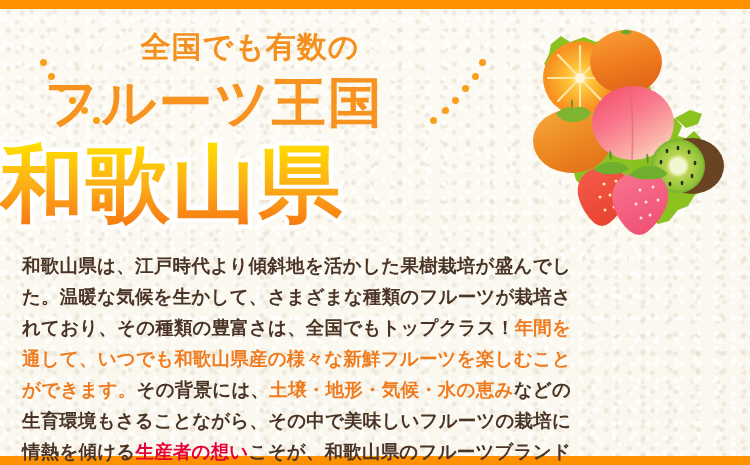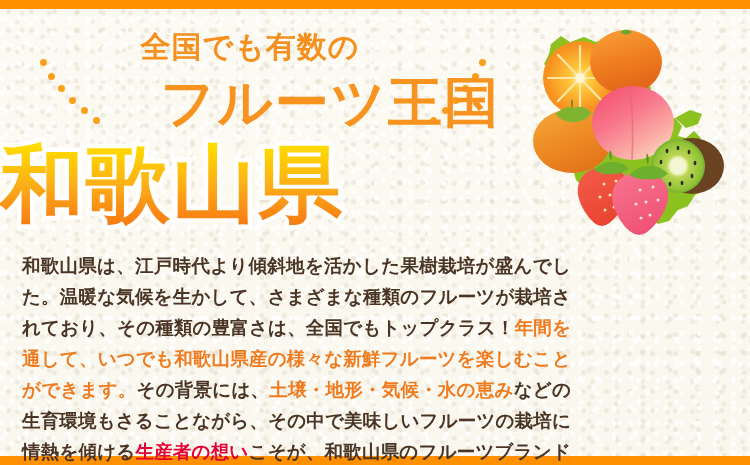--- a/index.html
+++ b/index.html
@@ -61,27 +61,28 @@
     letter-spacing: 1px;
     font-family: "DejaVu Sans", "Liberation Sans", sans-serif;
     white-space: nowrap;
   }
 
   .title-main {
     position: absolute;
     left: 0;
     top: 60px;
     width: 500px;
-    text-align: right;
+    text-align: left;
     font-size: 54px;
     line-height: 58px;
     font-weight: 700;
     letter-spacing: 2px;
     font-family: "DejaVu Sans", "Liberation Sans", sans-serif;
     white-space: nowrap;
+    padding-left: 44px;
   }
 
   .title-pref-wrap {
     position: absolute;
     left: 0;
     top: 122px;
     width: 500px;
     text-align: left;
     height: 100px;
   }

